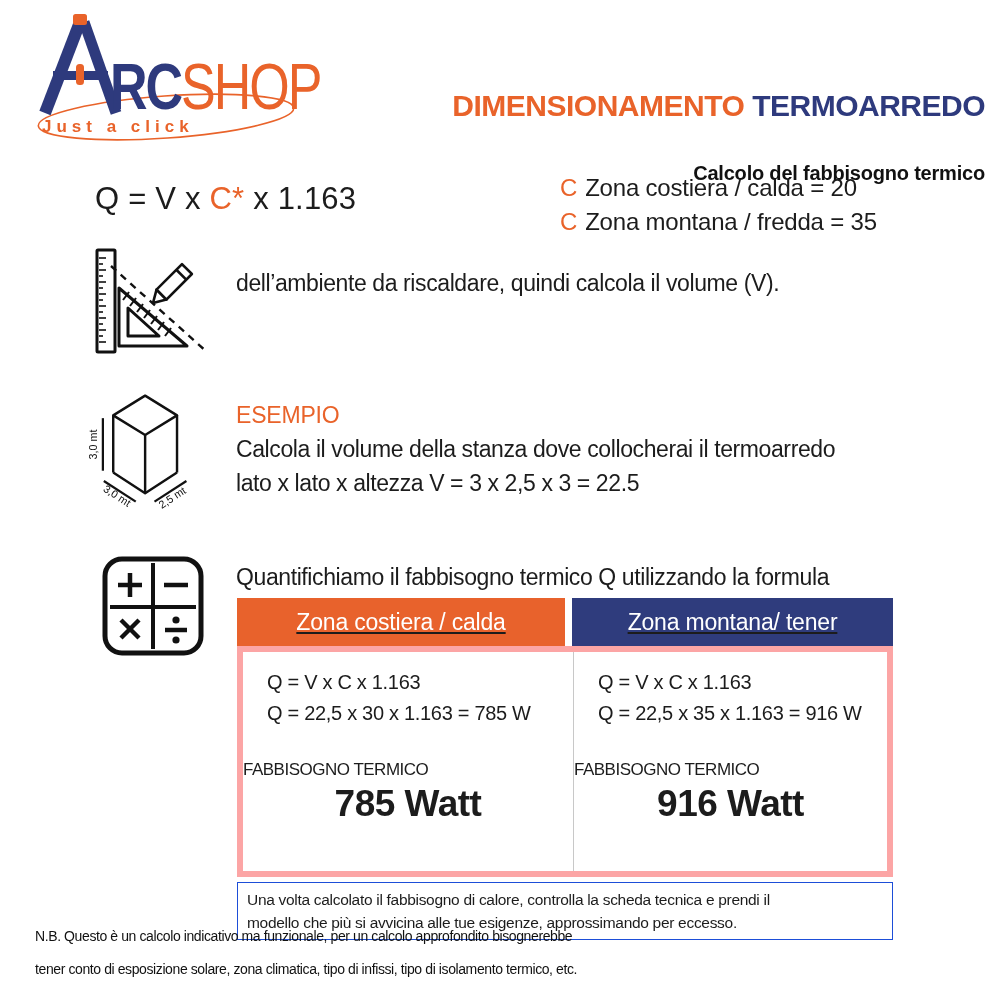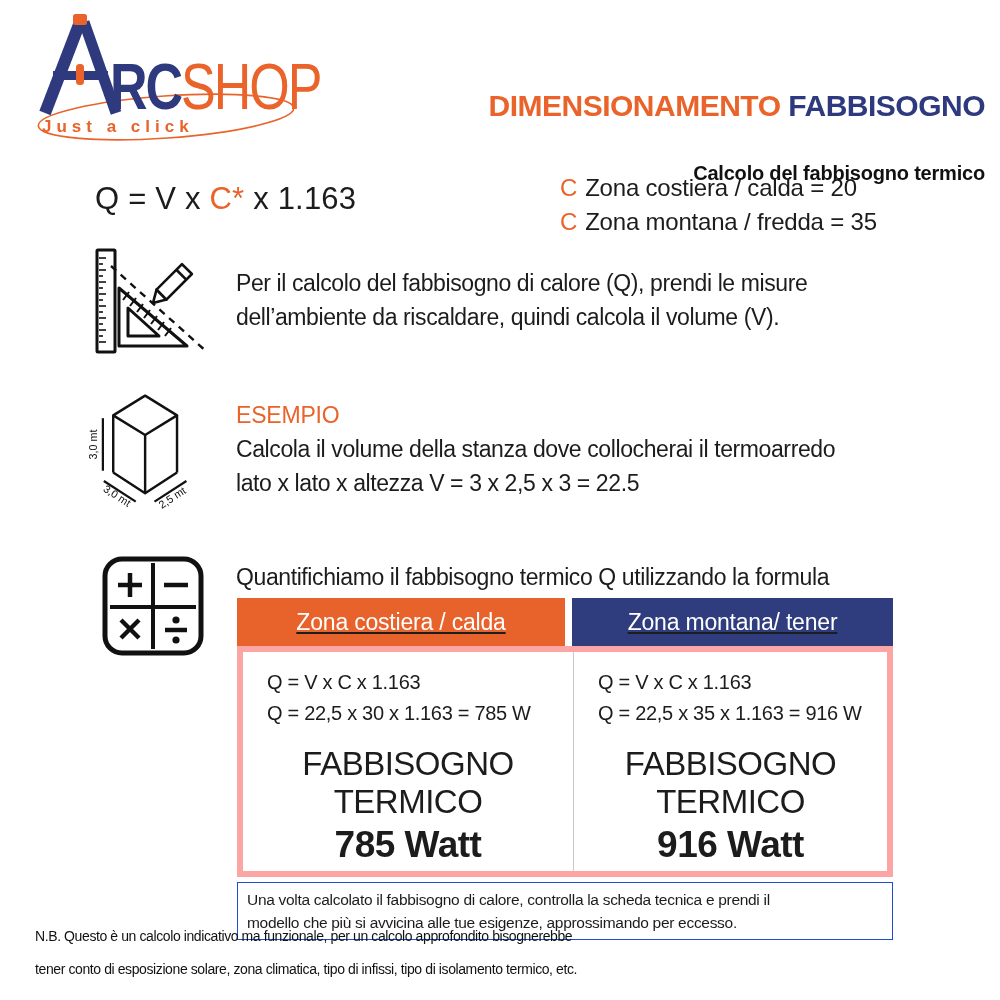--- a/index.html
+++ b/index.html
@@ -35,21 +35,21 @@
   .thead{display:flex;gap:7px;text-decoration:underline;}
   .th{height:48px;line-height:48px;text-align:center;color:#ffffff;font-size:23px;letter-spacing:-0.2px;}
   .th-left{width:328px;background:#e8622c;}
   .th-right{width:321px;background:#2f3c7d;}
   .tbody{position:relative;height:231px;border:6px solid #fca5a5;background:#ffffff;box-sizing:border-box;}
   .tbody-divider{position:absolute;left:330px;top:0;bottom:0;width:1px;background:#c8c8c8;}
   .cell{position:absolute;top:0;bottom:0;}
   .cell-left{left:0;width:330px;}
   .cell-right{left:331px;right:0;}
   .cell-formulas{padding:15px 0 0 24px;font-size:20px;line-height:31px;letter-spacing:-0.3px;white-space:nowrap;}
-  .result-label{text-align:center;font-size:33px;margin-top:16px;letter-spacing:-0.5px;}
+  .result-label{font-size:17px;margin-top:31px;letter-spacing:-0.5px;}
   .result-value{text-align:center;font-size:37px;font-weight:700;margin-top:3px;letter-spacing:-0.5px;}
   .tnote{margin-top:5px;border:1px solid #1d4ed8;box-sizing:border-box;width:656px;padding:5px 9px;font-size:15.5px;line-height:23px;letter-spacing:-0.3px;white-space:nowrap;}
   
   .footnote{position:absolute;left:35px;top:920px;font-size:14px;line-height:33px;letter-spacing:-0.4px;white-space:nowrap;color:#111;}
   svg{display:block;}
 </style>
 </head>
 <body>
 
 <div class="canvas">
@@ -67,21 +67,21 @@
         <rect x="35" y="0" width="14" height="11" rx="2.5" fill="#e9632a"></rect>
       </svg>
       <span class="brand-text brand-rc">RC</span>
       <span class="brand-text brand-shop">SHOP</span>
     </div>
     <div class="logo-tagline">Just a click</div>
   </div>
 
   <div class="header">
     <div class="header-title">
-      <span class="title-orange">DIMENSIONAMENTO </span><span class="title-navy">FABBISOGNO</span>
+      <span class="title-orange">DIMENSIONAMENTO </span><span class="title-navy">TERMOARREDO</span>
     </div>
     <div class="header-subtitle">Calcolo del fabbisogno termico</div>
   </div>
 
   <div class="formula"><span>Q = V x </span><span class="hl">C*</span><span> x 1.163</span></div>
 
   <div class="coeffs">
     <div><span class="c">C</span><span>Zona costiera / calda = 20</span></div>
     <div><span class="c">C</span><span>Zona montana / fredda = 35</span></div>
   </div>
@@ -123,21 +123,20 @@
       </g>
       <line x1="16" y1="18" x2="112" y2="104" stroke="#111" stroke-width="2.4" stroke-dasharray="7 6"></line>
       <g transform="translate(58,55) rotate(-45)" fill="#ffffff" stroke="#111" stroke-width="2.6" stroke-linejoin="round">
         <path d="M 0 0 L 12 -7 L 12 7 Z"></path>
         <rect x="12" y="-7" width="36" height="14"></rect>
         <line x1="40" y1="-7" x2="40" y2="7"></line>
       </g>
     </svg>
   </div>
   <div class="para" style="left:236px;top:266px;">
-    <div>Per il calcolo del fabbisogno di calore (Q), prendi le misure</div>
     <div>dell’ambiente da riscaldare, quindi calcola il volume (V).</div>
   </div>
 
   <div class="icon-box" style="left:86px;top:390px;">
     <svg width="122" height="122" viewBox="0 0 112 130">
       <g fill="none" stroke="#111" stroke-width="2.6" stroke-linejoin="round">
         <path d="M 54 6 L 20 27 L 54 48 L 88 27 Z"></path>
         <line x1="20" y1="27" x2="20" y2="88"></line>
         <line x1="54" y1="48" x2="54" y2="110"></line>
         <line x1="88" y1="27" x2="88" y2="88"></line>

